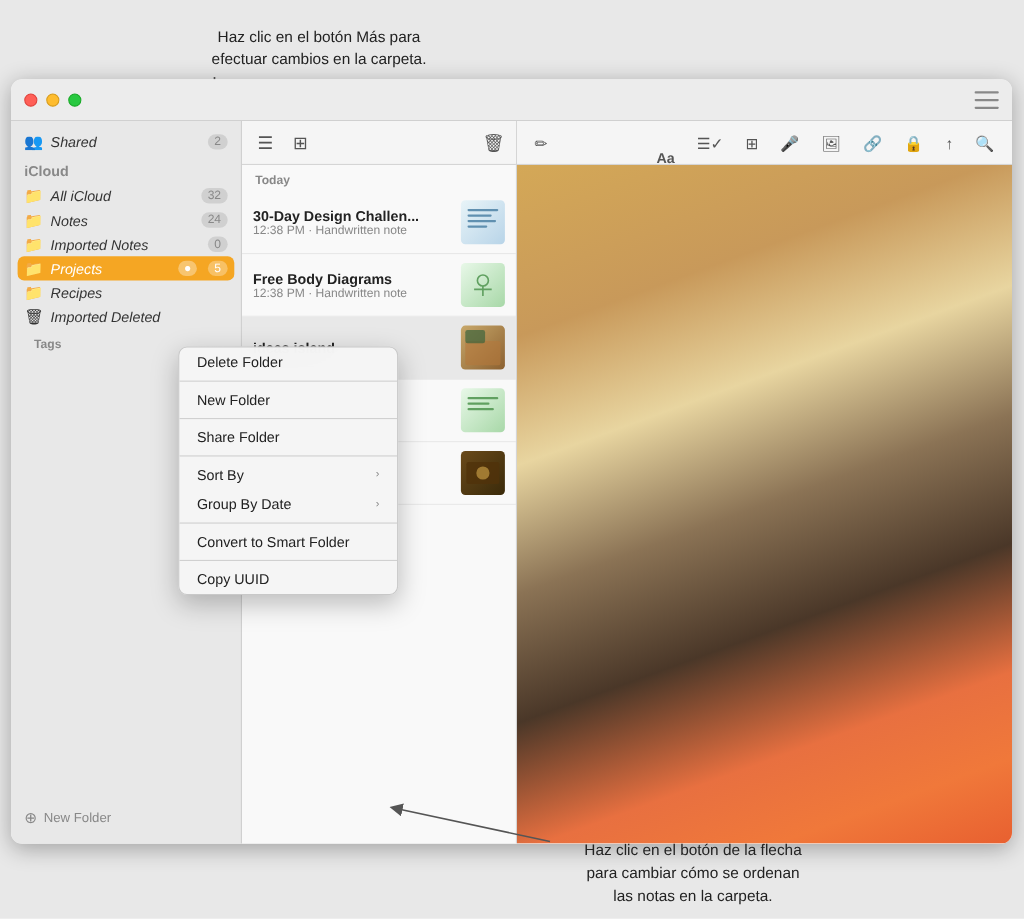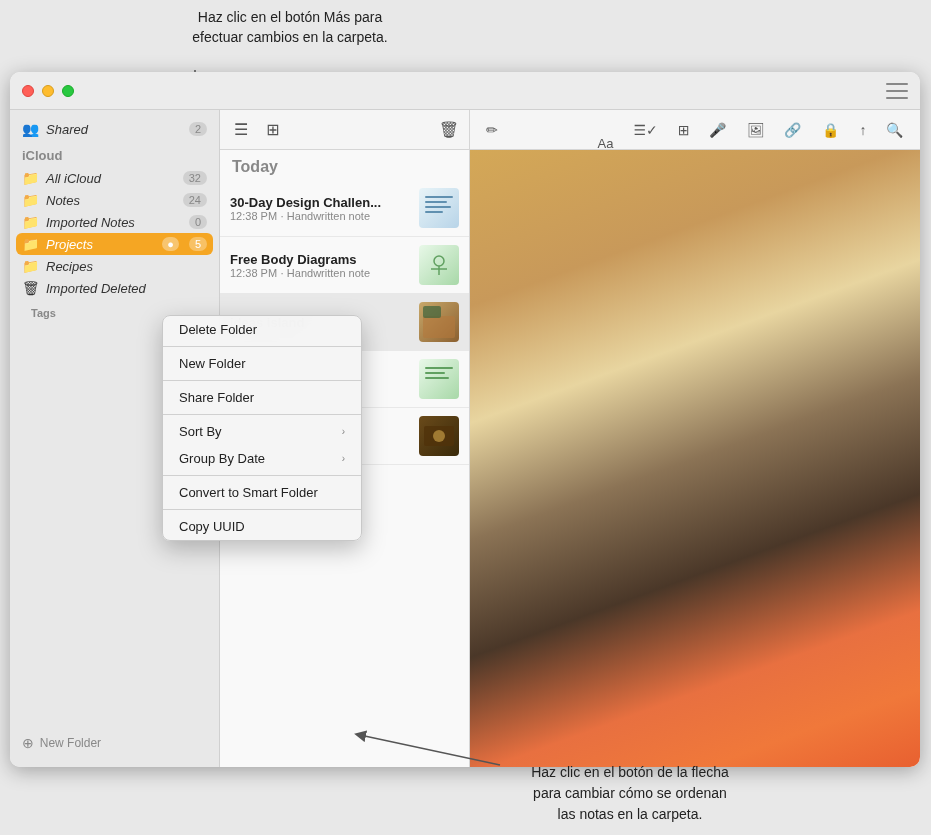--- a/index.html
+++ b/index.html
@@ -15,21 +15,21 @@
     
     .annotation-top {
       position: absolute;
       top: 0;
       left: 130px;
       width: 320px;
       text-align: center;
       font-size: 14px;
       color: #222;
       line-height: 1.4;
-      padding-top: 8px;
+      padding-top: 24px;
       pointer-events: none;
     }
     .annotation-bottom {
       position: absolute;
       bottom: 10px;
       left: 440px;
       width: 380px;
       text-align: center;
       font-size: 14px;
       color: #222;
@@ -198,21 +198,21 @@
       padding: 2px 4px;
     }
     .notes-toolbar-spacer { flex: 1; }
     .notes-toolbar-delete {
       font-size: 16px;
       color: #555;
       cursor: pointer;
     }
 
     .notes-date-header {
-      font-size: 16px;
+      font-size: 11px;
       color: #888;
       padding: 8px 12px 4px;
       font-weight: 600;
     }
 
     .note-item {
       display: flex;
       align-items: center;
       padding: 8px 10px;
       border-bottom: 1px solid #e8e8e8;
@@ -491,21 +491,21 @@
             </svg>
         </div>
       </div>
     </div>
 
     <div class="editor-panel">
 
       <div class="editor-toolbar">
         <span class="editor-toolbar-btn">✏</span>
         <div class="editor-toolbar-spacer"></div>
-        <span class="editor-toolbar-btn" style="font-size:13px;font-weight:normal;margin-top:28px;">Aa</span>
+        <span class="editor-toolbar-btn" style="font-size:13px;font-weight:bold;margin-top:28px;">Aa</span>
         <span class="editor-toolbar-btn">☰✓</span>
         <span class="editor-toolbar-btn">⊞</span>
         <span class="editor-toolbar-btn">🎤</span>
         <span class="editor-toolbar-btn">🖼</span>
         <span class="editor-toolbar-btn">🔗</span>
         <span class="editor-toolbar-btn">🔒</span>
         <span class="editor-toolbar-btn">↑</span>
         <span class="editor-toolbar-btn">🔍</span>
       </div>
 

